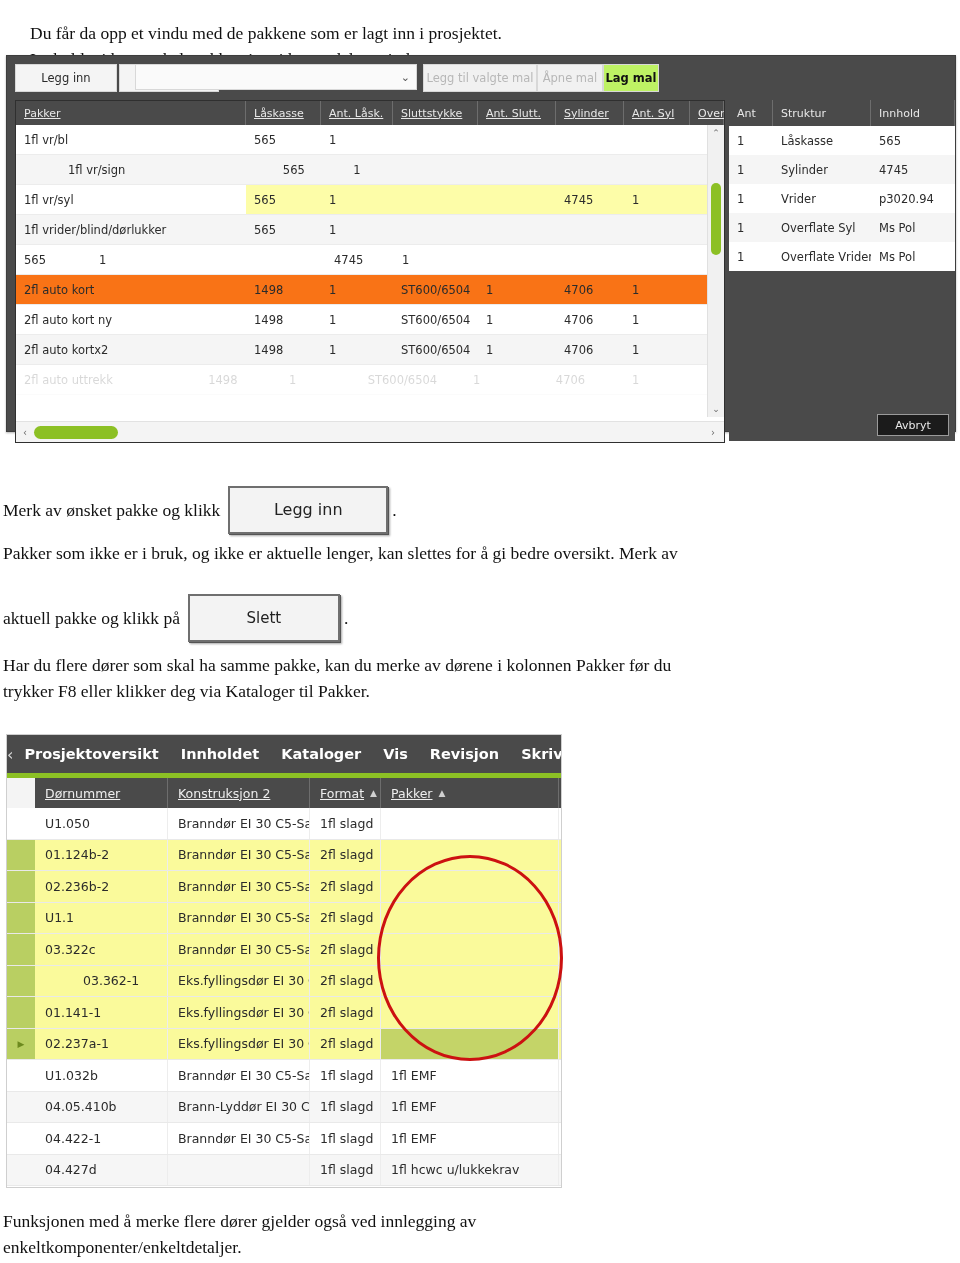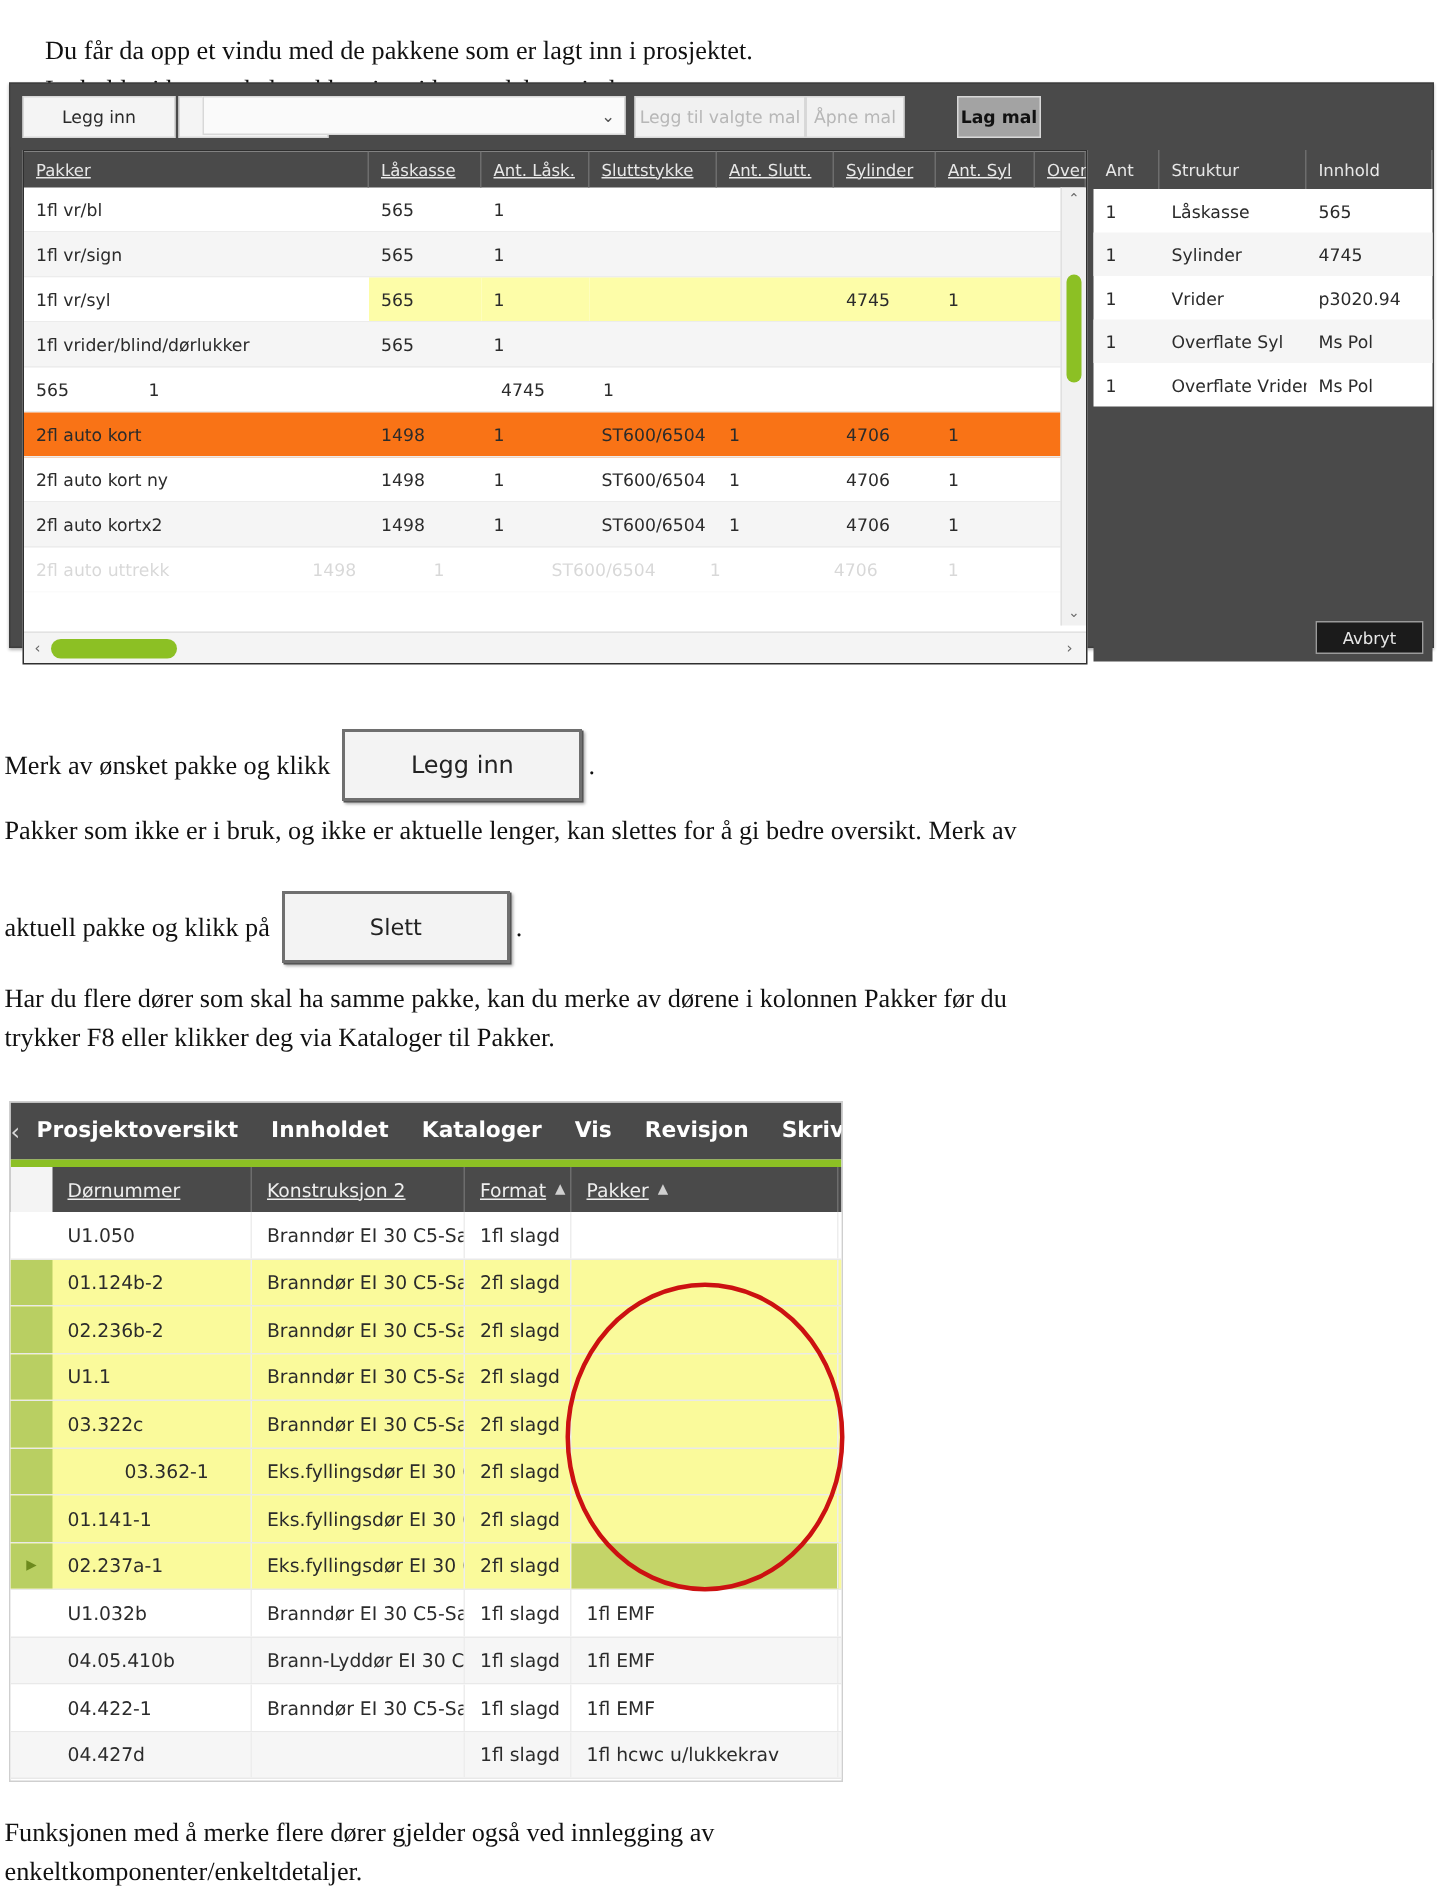--- a/index.html
+++ b/index.html
@@ -33,21 +33,21 @@
   
   .shot1{position:absolute;left:6px;top:55px;width:948px;height:375px;
          background:#4a4a4a;border:1px solid #3d3d3d;
          box-shadow:0 1px 2px rgba(0,0,0,.3);}
 
   .toolbar{position:absolute;left:0;top:0;width:948px;height:42px;background:#4a4a4a;}
   .tb-btn{position:absolute;top:8px;height:26px;background:#f4f4f4;border:1px solid #d8d8d8;
           font-family:"DejaVu Sans", sans-serif;font-size:11.5px;color:#2a2a2a;
           display:flex;align-items:center;justify-content:center;}
   .tb-btn.dis{color:#b7b7b7;background:#f1f1f1;}
-  .tb-btn.dark{background:#a3a3a3;color:#111;font-weight:bold;margin-left:35px;}
+  .tb-btn.dark{background:#bef264;color:#111;font-weight:bold;}
   .tb-sel{position:absolute;top:8px;left:128px;width:282px;height:26px;background:#fafafa;
           border:1px solid #d8d8d8;display:flex;align-items:center;justify-content:flex-end;
           padding-right:6px;box-sizing:border-box;}
   .caret{font-family:"DejaVu Sans", sans-serif;font-size:11px;color:#555;}
 
   
   .grid-left{position:absolute;left:8px;top:44px;width:708px;height:341px;
              background:#fff;border:1px solid #2f2f2f;overflow:hidden;}
   .ghead{display:flex;height:24px;background:#4a4a4a;}
   .ghead .hc{font-family:"DejaVu Sans", sans-serif;font-size:11px;color:#e8e8e8;
@@ -181,21 +181,21 @@
             <div class="gc first" style="width: 230px;">1fl vr/bl</div>
             <div class="gc" style="width: 75px;">565</div>
             <div class="gc" style="width: 72px;">1</div>
             <div class="gc" style="width: 85px;"></div>
             <div class="gc" style="width: 78px;"></div>
             <div class="gc" style="width: 68px;"></div>
             <div class="gc" style="width: 66px;"></div>
             <div class="gc" style="width: 34px;"></div>
           </div>
           <div class="grow alt">
-            <div class="gc first" style="width: 230px;">1fl vr/sign</div>
+            <div class="gc first" style="width: 230px; margin-left: 44px;">1fl vr/sign</div>
             <div class="gc" style="width: 75px;">565</div>
             <div class="gc" style="width: 72px;">1</div>
             <div class="gc" style="width: 85px;"></div>
             <div class="gc" style="width: 78px;"></div>
             <div class="gc" style="width: 68px;"></div>
             <div class="gc" style="width: 66px;"></div>
             <div class="gc" style="width: 34px;"></div>
           </div>
           <div class="grow hl2">
             <div class="gc first" style="width: 230px;">1fl vr/syl</div>

